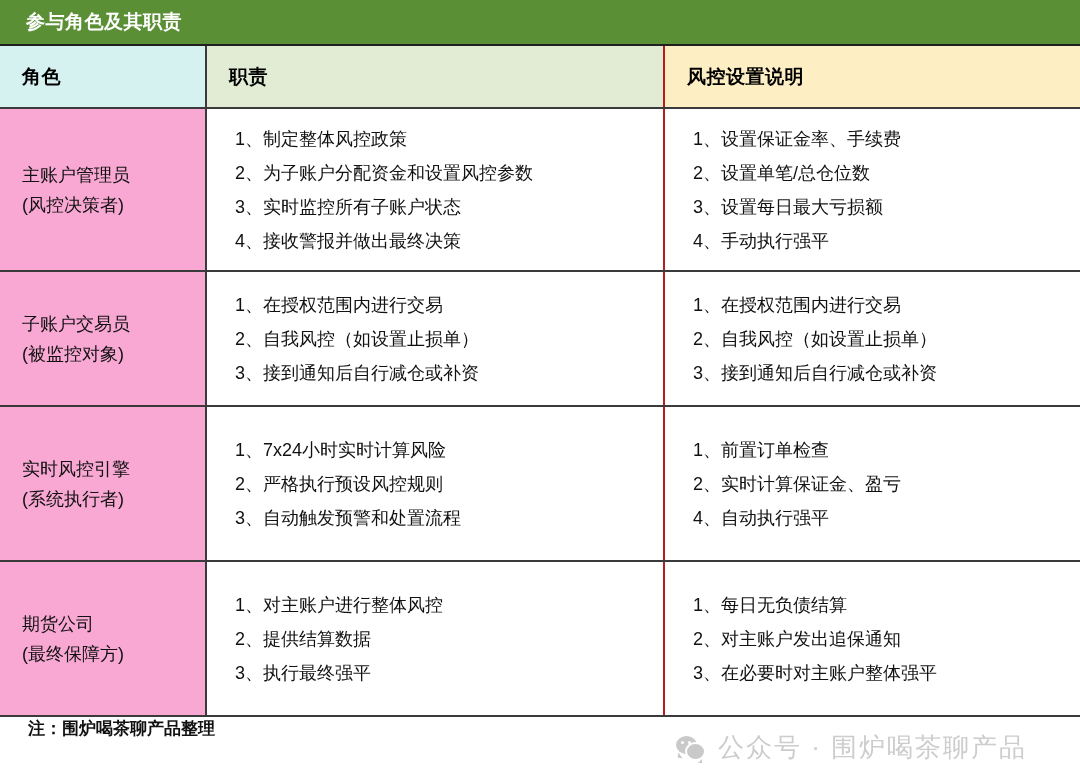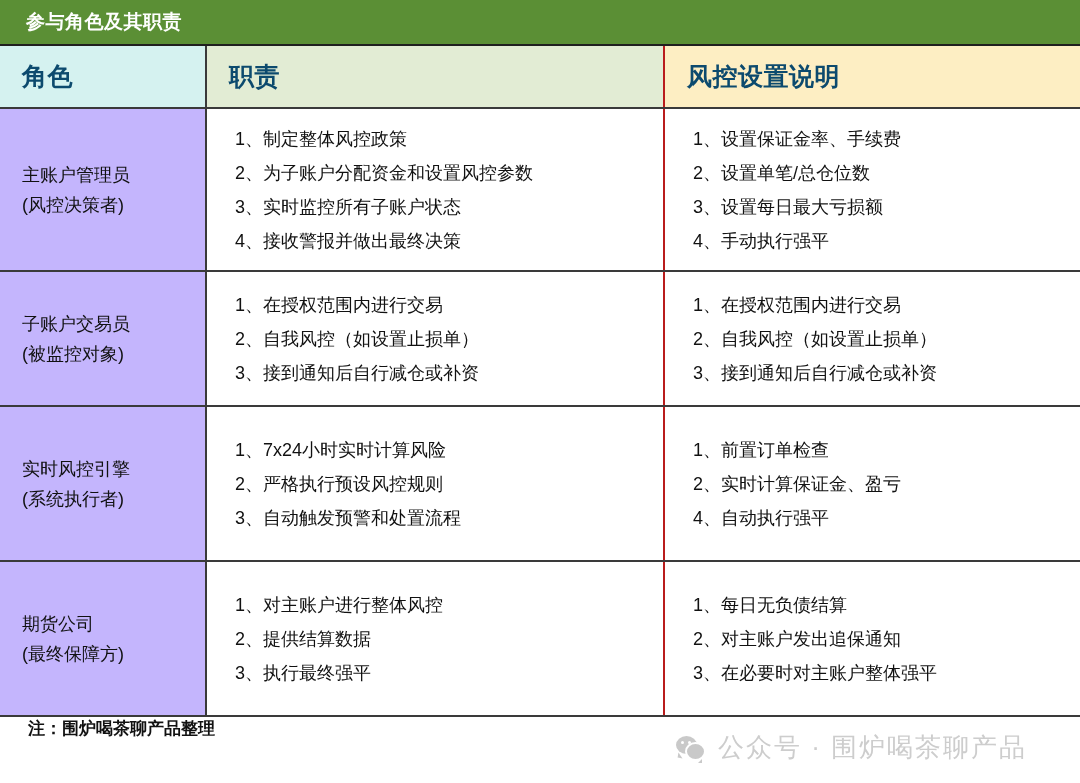--- a/index.html
+++ b/index.html
@@ -63,29 +63,29 @@
   .header-row { height: 63px; flex: 0 0 63px; }
   .header-row .cell {
     display: flex;
     align-items: center;
     padding-left: 22px;
   }
   .header-row .col-role { background: #d5f2f0; }
   .header-row .col-duty { background: #e2ecd4; }
   .header-row .col-risk { background: #fdeec3; }
   .header-text {
-    font-size: 25px;
+    font-size: 19px;
     font-weight: bold;
-    color: #0c4a6e;
+    color: #000000;
     letter-spacing: 0.5px;
   }
 
   
   .body-row .col-role {
-    background: #c4b5fd;
+    background: #f9a8d4;
     display: flex;
     flex-direction: column;
     justify-content: center;
     padding-left: 22px;
     padding-right: 8px;
   }
   .role-name {
     font-size: 18px;
     line-height: 30px;
     color: #111111;

